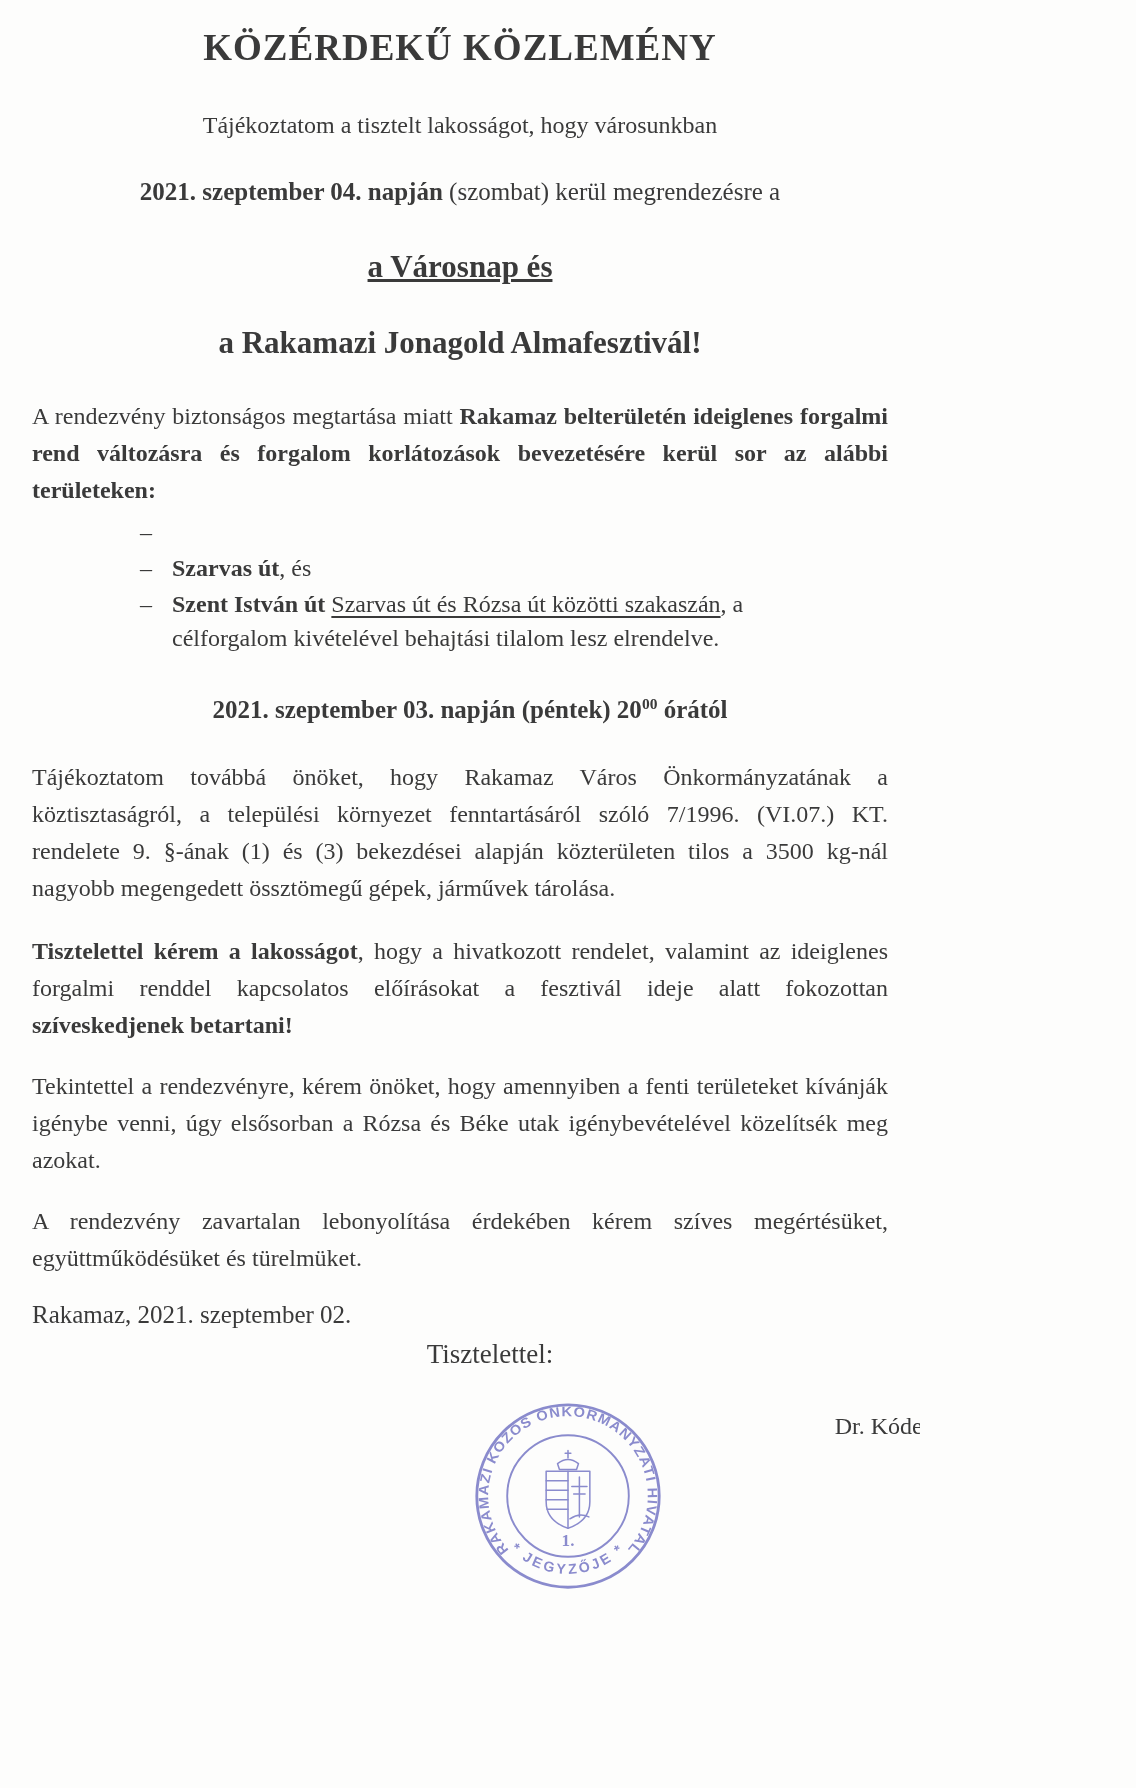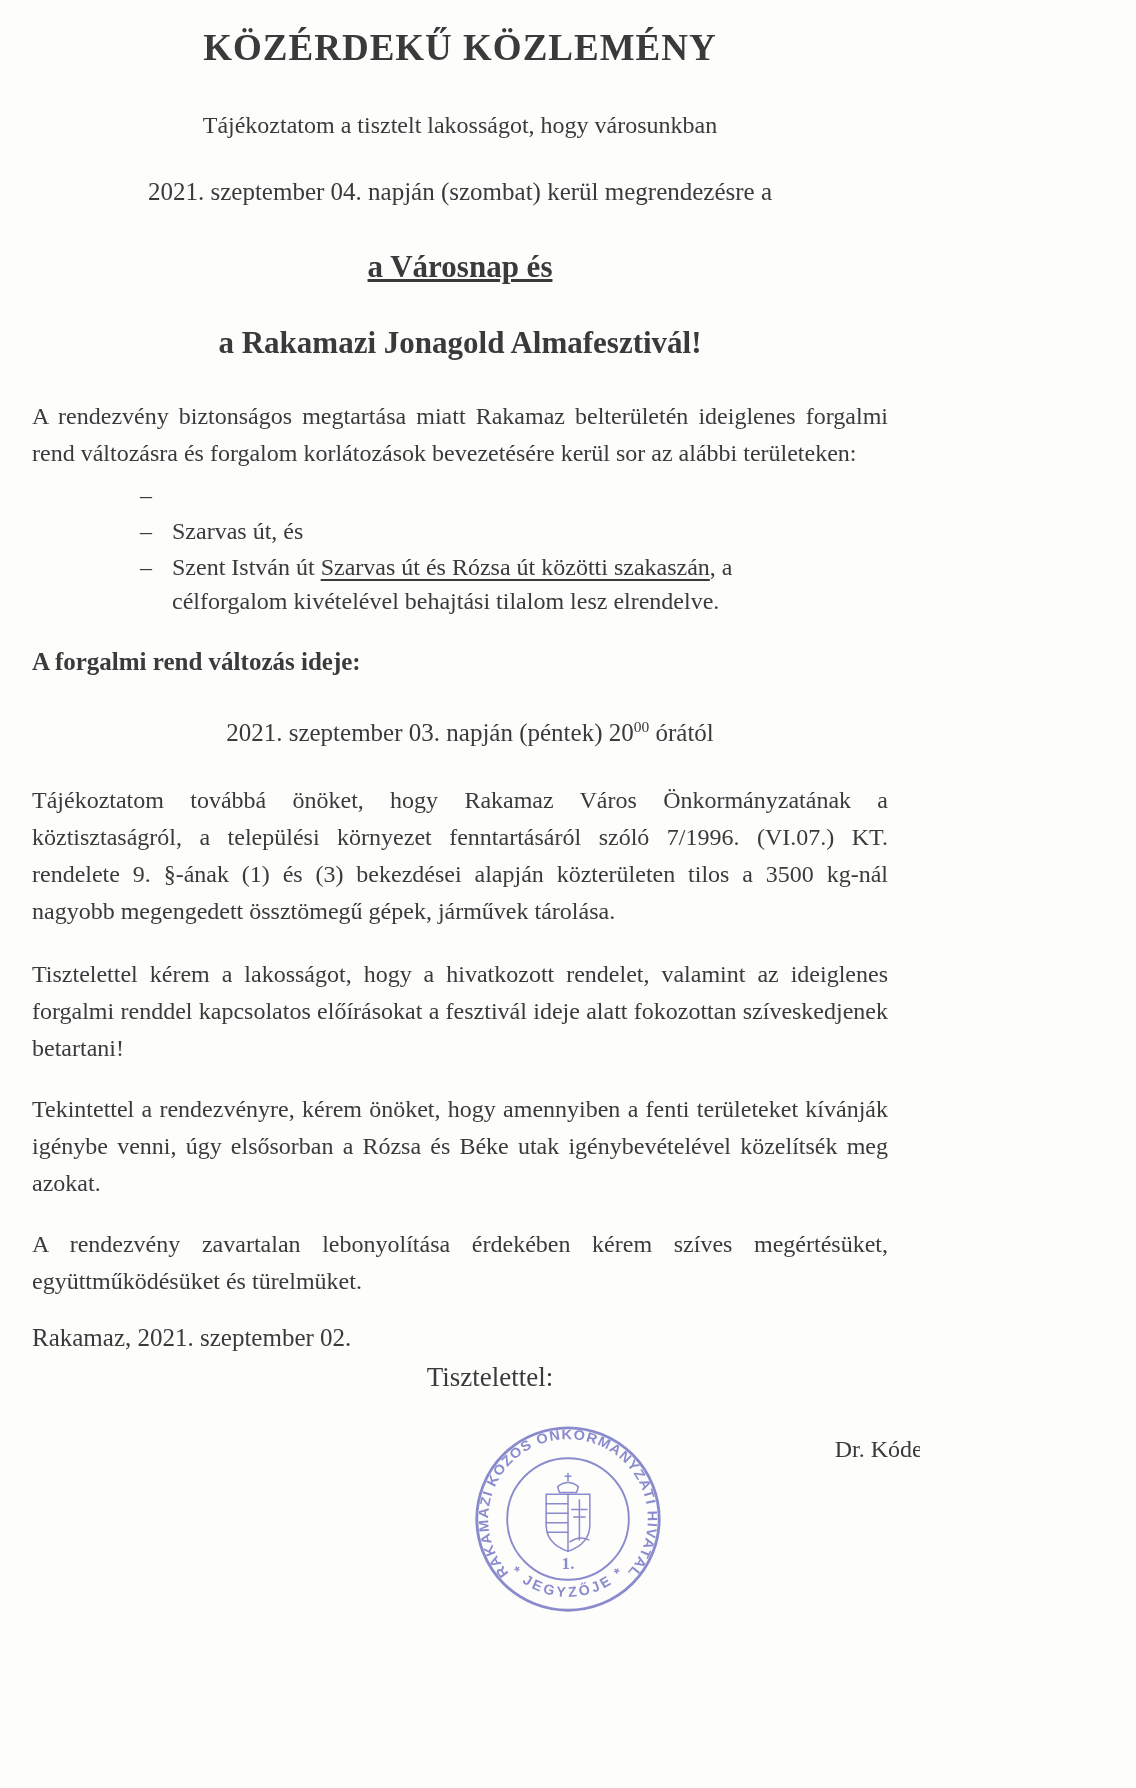--- a/index.html
+++ b/index.html
@@ -148,21 +148,21 @@
   }
   sup{
     font-size:0.62em;
     line-height:0;
     vertical-align:super;
   }
   u{
     text-underline-offset:4px;
     text-decoration-thickness:1.5px;
   }
-  b{font-weight:normal;}
+  b{font-weight:bold;}
 </style>
 </head>
 <body>
 
 <div class="doc">
 
   <h1 class="title center">KÖZÉRDEKŰ KÖZLEMÉNY</h1>
 
   <p class="intro center">Tájékoztatom a tisztelt lakosságot, hogy  városunkban</p>
 
@@ -181,21 +181,20 @@
     <li>
       <span class="bullet-marker">–</span>
       <span class="bullet-text"><b>Szarvas út</b>, és</span>
     </li>
     <li>
       <span class="bullet-marker">–</span>
       <span class="bullet-text"><b>Szent István út </b><u>Szarvas út és Rózsa út közötti szakaszán</u>, a célforgalom kivételével behajtási tilalom lesz elrendelve.</span>
     </li>
   </ul>
 
-  <p class="schedule-heading">A forgalmi rend változás ideje:</p>
 
   <p class="schedule-line schedule-1"><b>2021. szeptember 03.  napján (péntek) 20</b><b><sup>00</sup></b><b> órától</b></p>
 
 
   <p class="para para-regulation">Tájékoztatom továbbá önöket, hogy Rakamaz Város Önkormányzatának a köztisztaságról, a települési környezet fenntartásáról szóló 7/1996. (VI.07.) KT. rendelete 9. §-ának (1) és (3) bekezdései alapján közterületen tilos a 3500 kg-nál nagyobb megengedett össztömegű gépek, járművek tárolása.</p>
 
   <p class="para para-request"><b>Tisztelettel kérem a lakosságot</b>, hogy a hivatkozott rendelet, valamint az ideiglenes forgalmi renddel kapcsolatos előírásokat a fesztivál ideje alatt fokozottan <b>szíveskedjenek betartani!</b></p>
 
   <p class="para para-access">Tekintettel a rendezvényre, kérem önöket, hogy amennyiben a fenti területeket kívánják igénybe venni, úgy elsősorban a Rózsa és Béke utak igénybevételével közelítsék meg azokat.</p>
 

